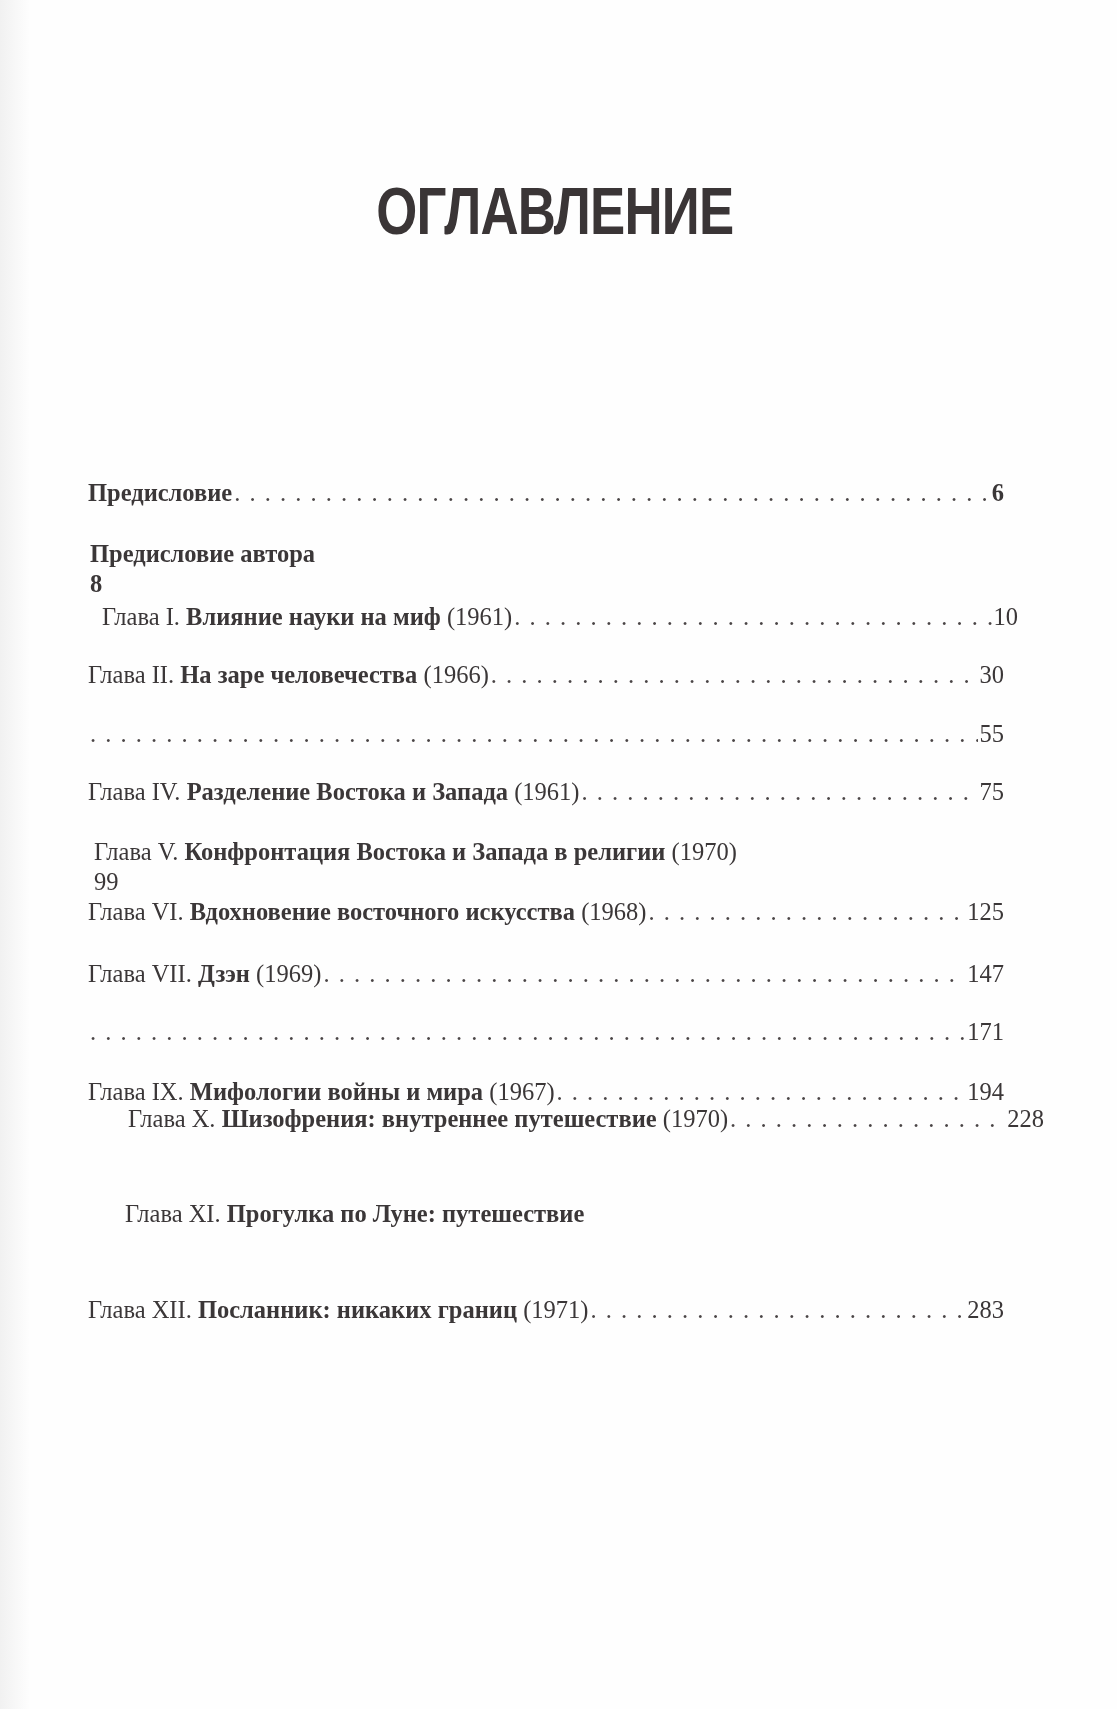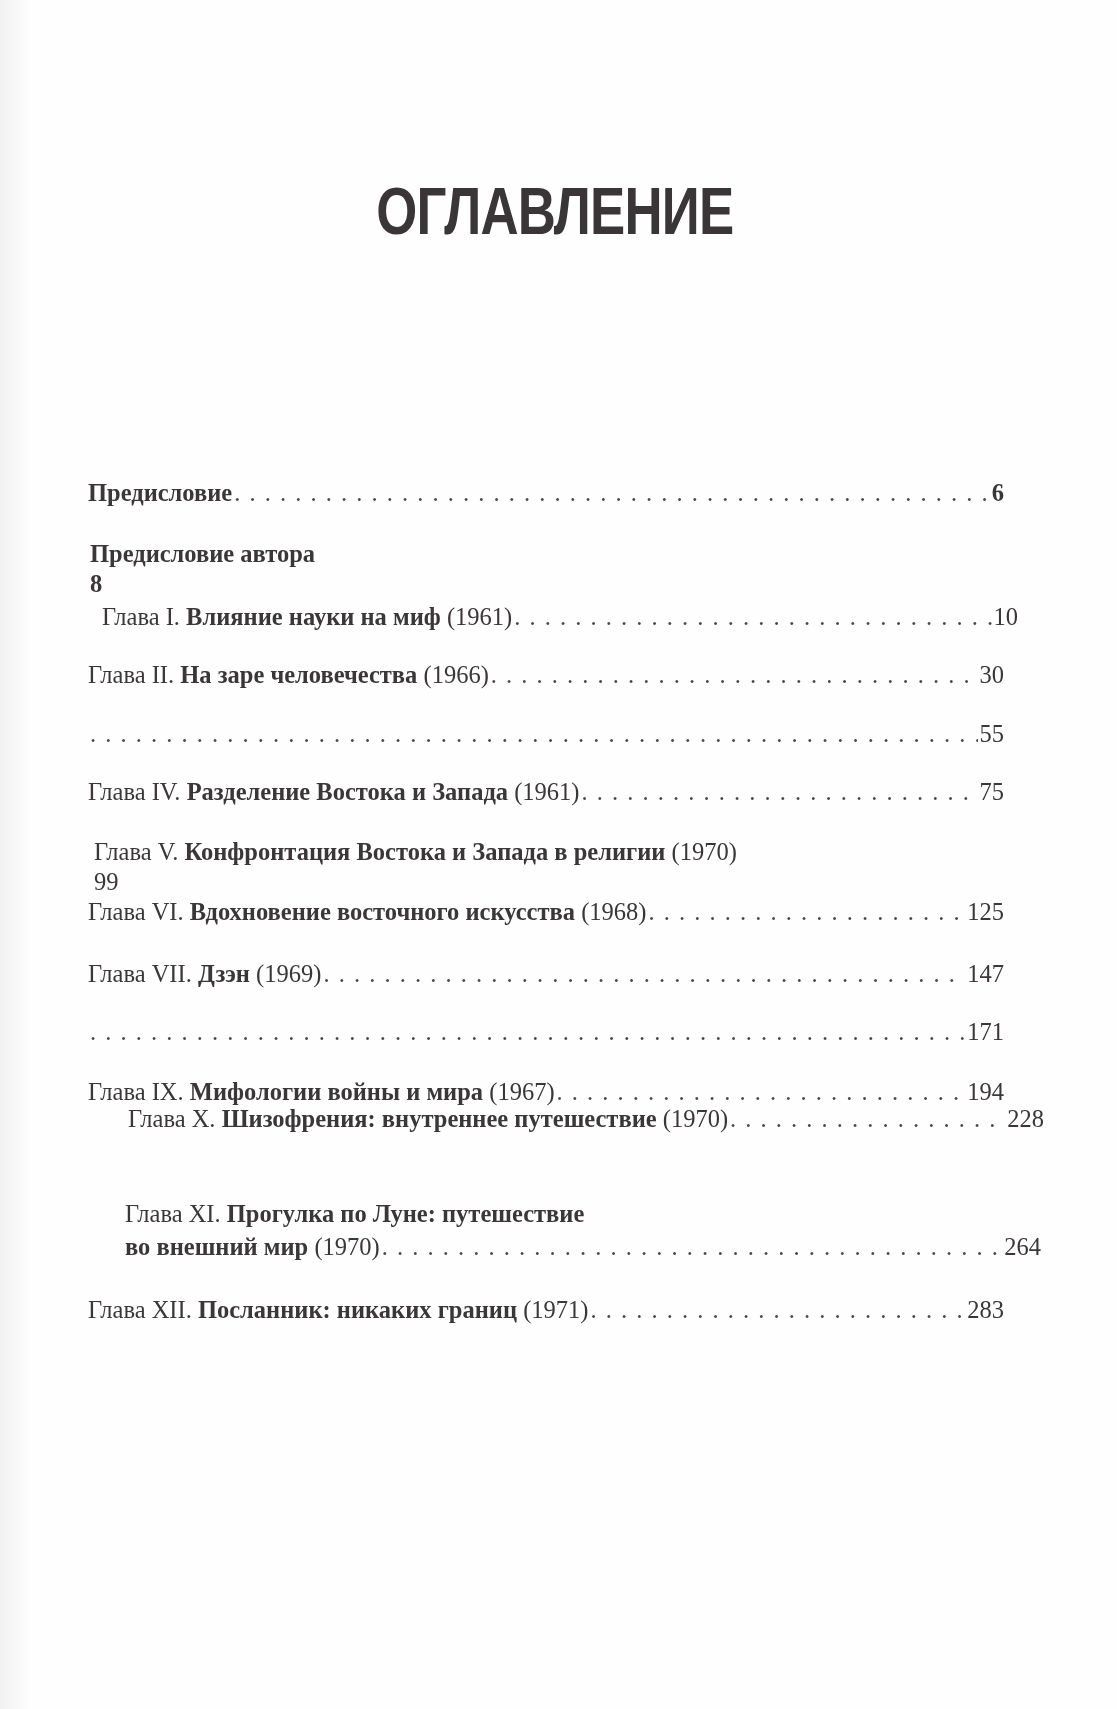--- a/index.html
+++ b/index.html
@@ -184,28 +184,20 @@
     </span>
     <span class="leader"></span>
     <span class="page">228</span>
   </div>
 
   <div style="position:absolute; top:721px; left:17px; width:916px;margin-left:20px;">
     <div class="multi-line1">
       <span class="chap-prefix">Глава XI.</span>
       <span class="chap-title">Прогулка по Луне: путешествие</span>
     </div>
-    <div class="entry" style="margin-top:3px;">
-      <span class="label">
-        <span class="chap-title">во внешний мир</span>
-        <span class="chap-year">(1970)</span>
-      </span>
-      <span class="leader"></span>
-      <span class="page">264</span>
-    </div>
   </div>
 
   <div class="entry" style="position:absolute; top:817px; left:0; width:916px;">
     <span class="label">
       <span class="chap-prefix">Глава XII.</span>
       <span class="chap-title">Посланник: никаких границ</span>
       <span class="chap-year">(1971)</span>
     </span>
     <span class="leader"></span>
     <span class="page">283</span>

